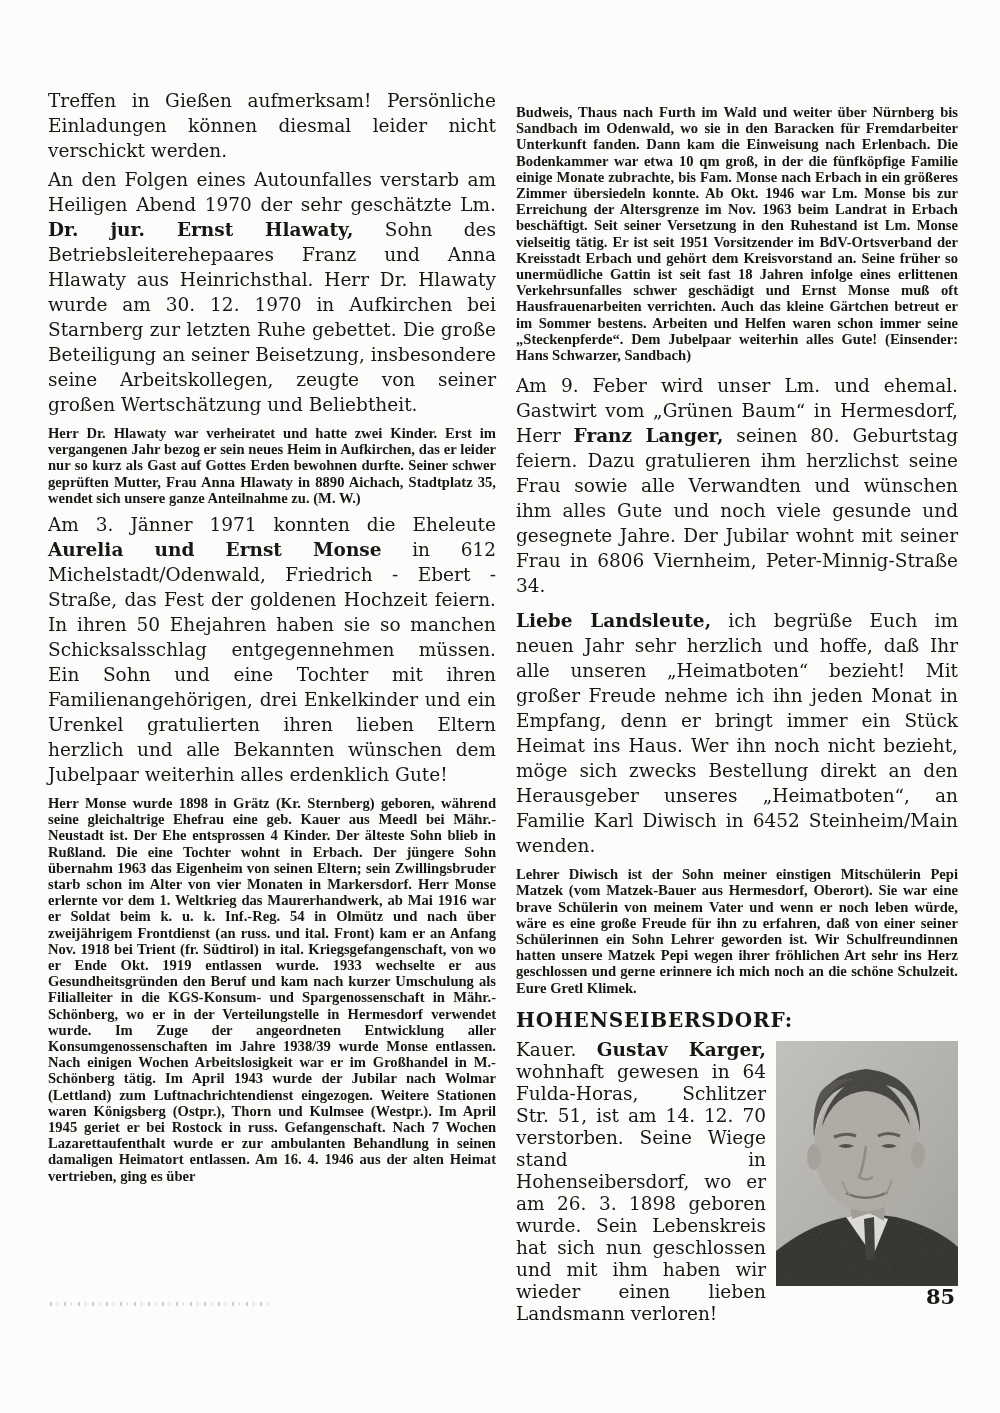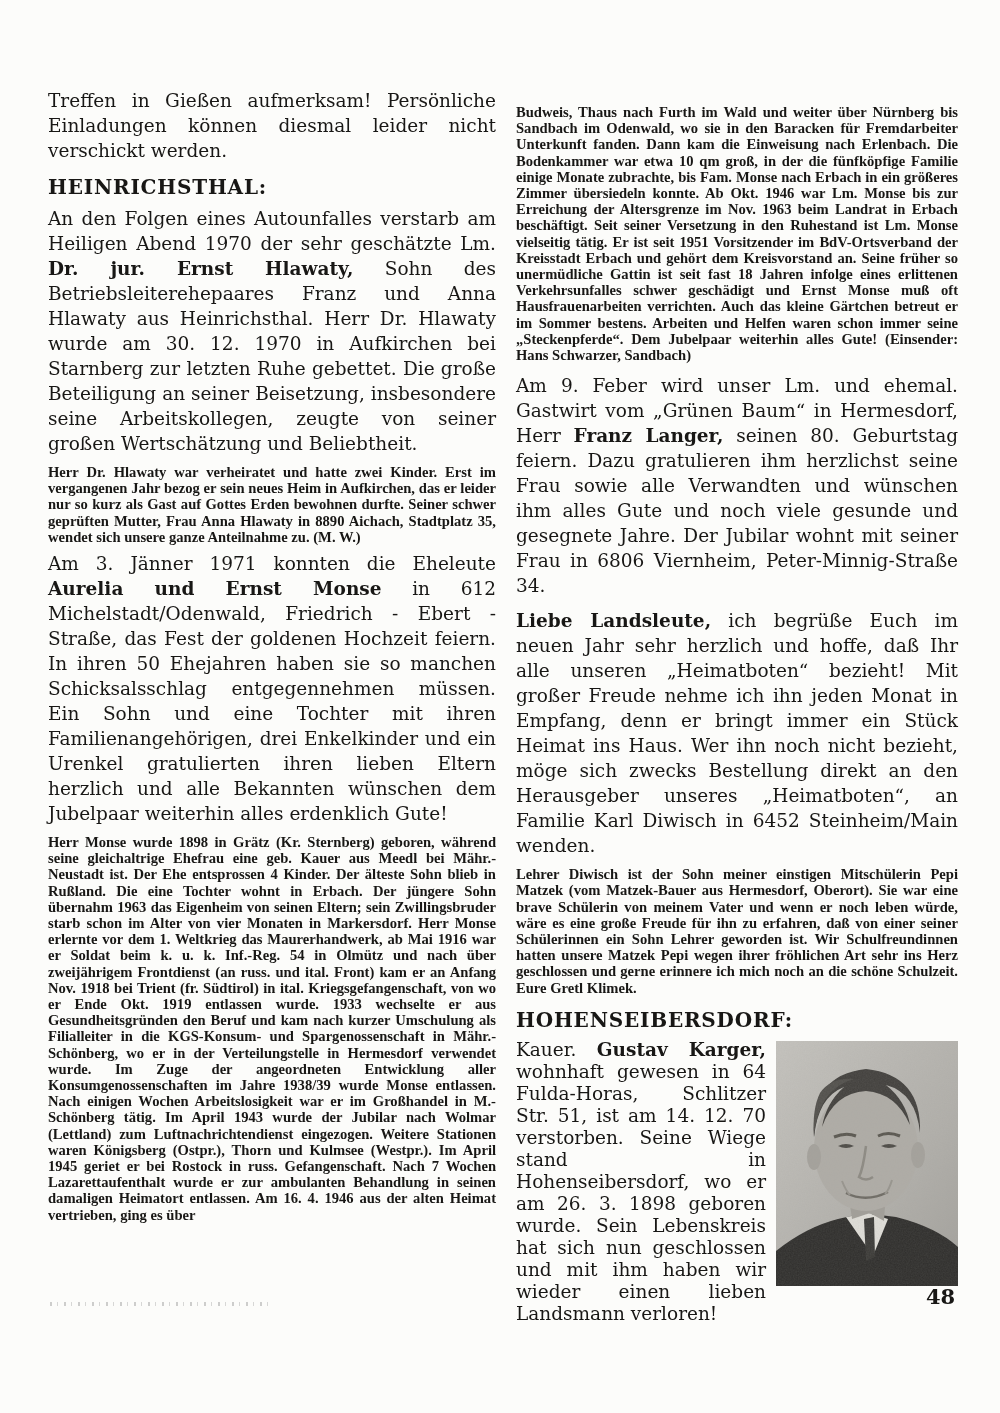--- a/index.html
+++ b/index.html
@@ -83,21 +83,20 @@
   }
 </style>
 </head>
 <body>
 
 <div class="page">
 
   <div class="col col-left">
     <p class="body"><span>Treffen in Gießen aufmerksam! Persönliche Einladungen können diesmal leider nicht verschickt werden.</span></p>
 
-    <h2 class="heading">HEINRICHSTHAL:</h2>
     <p class="body"><span>An den Folgen eines Autounfalles verstarb am Heiligen Abend 1970 der sehr geschätzte Lm. </span><span class="b">Dr. jur. Ernst Hlawaty,</span><span> Sohn des Betriebsleiterehepaares Franz und Anna Hlawaty aus Heinrichsthal. Herr Dr. Hlawaty wurde am 30. 12. 1970 in Aufkirchen bei Starnberg zur letzten Ruhe gebettet. Die große Beteiligung an seiner Beisetzung, insbesondere seine Arbeitskollegen, zeugte von seiner großen Wertschätzung und Beliebtheit.</span></p>
     <p class="small mt8"><span>Herr Dr. Hlawaty war verheiratet und hatte zwei Kinder. Erst im vergangenen Jahr bezog er sein neues Heim in Aufkirchen, das er leider nur so kurz als Gast auf Gottes Erden bewohnen durfte. Seiner schwer geprüften Mutter, Frau Anna Hlawaty in 8890 Aichach, Stadtplatz 35, wendet sich unsere ganze Anteilnahme zu. (M. W.)</span></p>
 
     <p class="body"><span>Am 3. Jänner 1971 konnten die Eheleute </span><span class="b">Aurelia und Ernst Monse</span><span> in 612 Michelstadt/Odenwald, Friedrich - Ebert - Straße, das Fest der goldenen Hochzeit feiern. In ihren 50 Ehejahren haben sie so manchen Schicksalsschlag entgegennehmen müssen. Ein Sohn und eine Tochter mit ihren Familienangehörigen, drei Enkelkinder und ein Urenkel gratulierten ihren lieben Eltern herzlich und alle Bekannten wünschen dem Jubelpaar weiterhin alles erdenklich Gute!</span></p>
     <p class="small mt8"><span>Herr Monse wurde 1898 in Grätz (Kr. Sternberg) geboren, während seine gleichaltrige Ehefrau eine geb. Kauer aus Meedl bei Mähr.-Neustadt ist. Der Ehe entsprossen 4 Kinder. Der älteste Sohn blieb in Rußland. Die eine Tochter wohnt in Erbach. Der jüngere Sohn übernahm 1963 das Eigenheim von seinen Eltern; sein Zwillingsbruder starb schon im Alter von vier Monaten in Markersdorf. Herr Monse erlernte vor dem 1. Weltkrieg das Maurerhandwerk, ab Mai 1916 war er Soldat beim k. u. k. Inf.-Reg. 54 in Olmütz und nach über zweijährigem Frontdienst (an russ. und ital. Front) kam er an Anfang Nov. 1918 bei Trient (fr. Südtirol) in ital. Kriegsgefangenschaft, von wo er Ende Okt. 1919 entlassen wurde. 1933 wechselte er aus Gesundheitsgründen den Beruf und kam nach kurzer Umschulung als Filialleiter in die KGS-Konsum- und Spargenossenschaft in Mähr.-Schönberg, wo er in der Verteilungstelle in Hermesdorf verwendet wurde. Im Zuge der angeordneten Entwicklung aller Konsumgenossenschaften im Jahre 1938/39 wurde Monse entlassen. Nach einigen Wochen Arbeitslosigkeit war er im Großhandel in M.-Schönberg tätig. Im April 1943 wurde der Jubilar nach Wolmar (Lettland) zum Luftnachrichtendienst eingezogen. Weitere Stationen waren Königsberg (Ostpr.), Thorn und Kulmsee (Westpr.). Im April 1945 geriet er bei Rostock in russ. Gefangenschaft. Nach 7 Wochen Lazarettaufenthalt wurde er zur ambulanten Behandlung in seinen damaligen Heimatort entlassen. Am 16. 4. 1946 aus der alten Heimat vertrieben, ging es über</span></p>
   </div>
 
   <div class="col col-right">
     <p class="small"><span>Budweis, Thaus nach Furth im Wald und weiter über Nürnberg bis Sandbach im Odenwald, wo sie in den Baracken für Fremdarbeiter Unterkunft fanden. Dann kam die Einweisung nach Erlenbach. Die Bodenkammer war etwa 10 qm groß, in der die fünfköpfige Familie einige Monate zubrachte, bis Fam. Monse nach Erbach in ein größeres Zimmer übersiedeln konnte. Ab Okt. 1946 war Lm. Monse bis zur Erreichung der Altersgrenze im Nov. 1963 beim Landrat in Erbach beschäftigt. Seit seiner Versetzung in den Ruhestand ist Lm. Monse vielseitig tätig. Er ist seit 1951 Vorsitzender im BdV-Ortsverband der Kreisstadt Erbach und gehört dem Kreisvorstand an. Seine früher so unermüdliche Gattin ist seit fast 18 Jahren infolge eines erlittenen Verkehrsunfalles schwer geschädigt und Ernst Monse muß oft Hausfrauenarbeiten verrichten. Auch das kleine Gärtchen betreut er im Sommer bestens. Arbeiten und Helfen waren schon immer seine „Steckenpferde“. Dem Jubelpaar weiterhin alles Gute! (Einsender: Hans Schwarzer, Sandbach)</span></p>
 
@@ -154,14 +153,14 @@
           <path d="M116,139 Q113,149 109,153" stroke="#98958e" stroke-width="2" fill="none"></path>
 
           <rect x="0" y="0" width="182" height="245" filter="url(#grain)" opacity="0.5"></rect>
         </svg>
       </div>
       <p class="body obit-text"><span>Kauer. </span><span class="b">Gustav Karger,</span><span> wohnhaft gewesen in 64 Fulda-Horas, Schlitzer Str. 51, ist am 14. 12. 70 verstorben. Seine Wiege stand in Hohenseibersdorf, wo er am 26. 3. 1898 geboren wurde. Sein Lebenskreis hat sich nun geschlossen und mit ihm haben wir wieder einen lieben Landsmann verloren!</span></p>
     </div>
   </div>
 
   <div class="smudge"></div>
-  <div class="page-number">48</div>
+  <div class="page-number">85</div>
 </div>
 
 </body></html>

